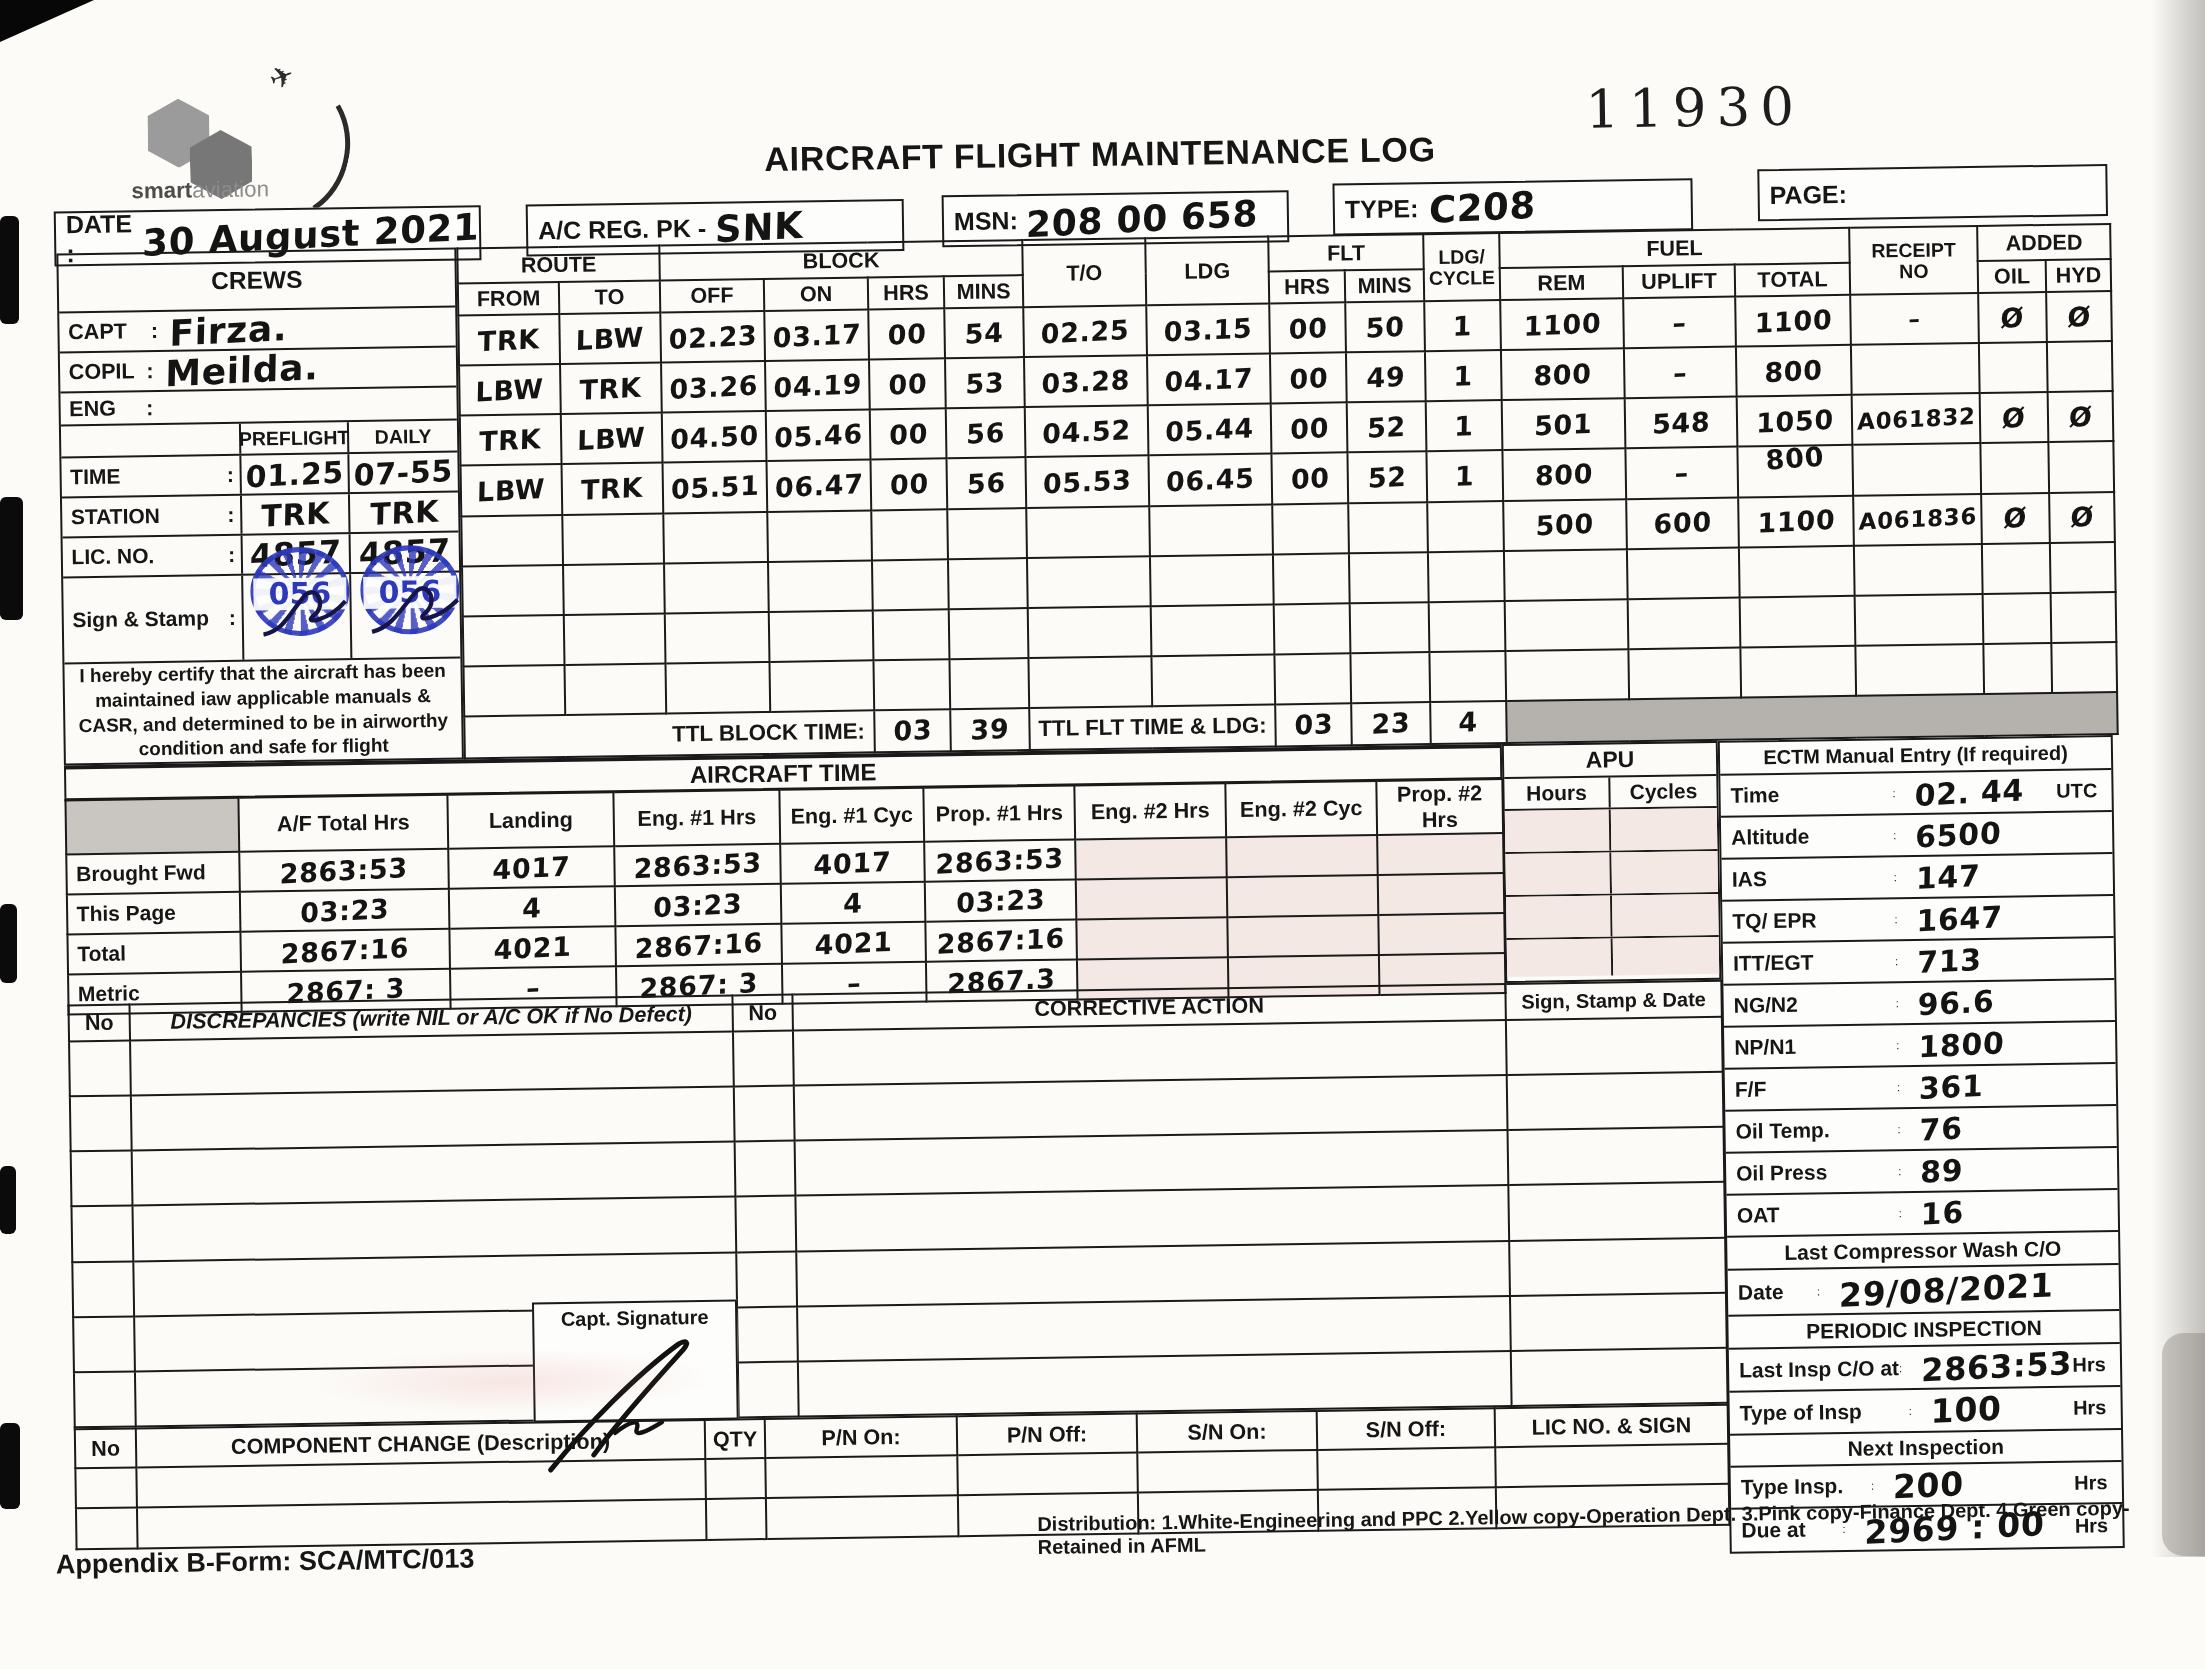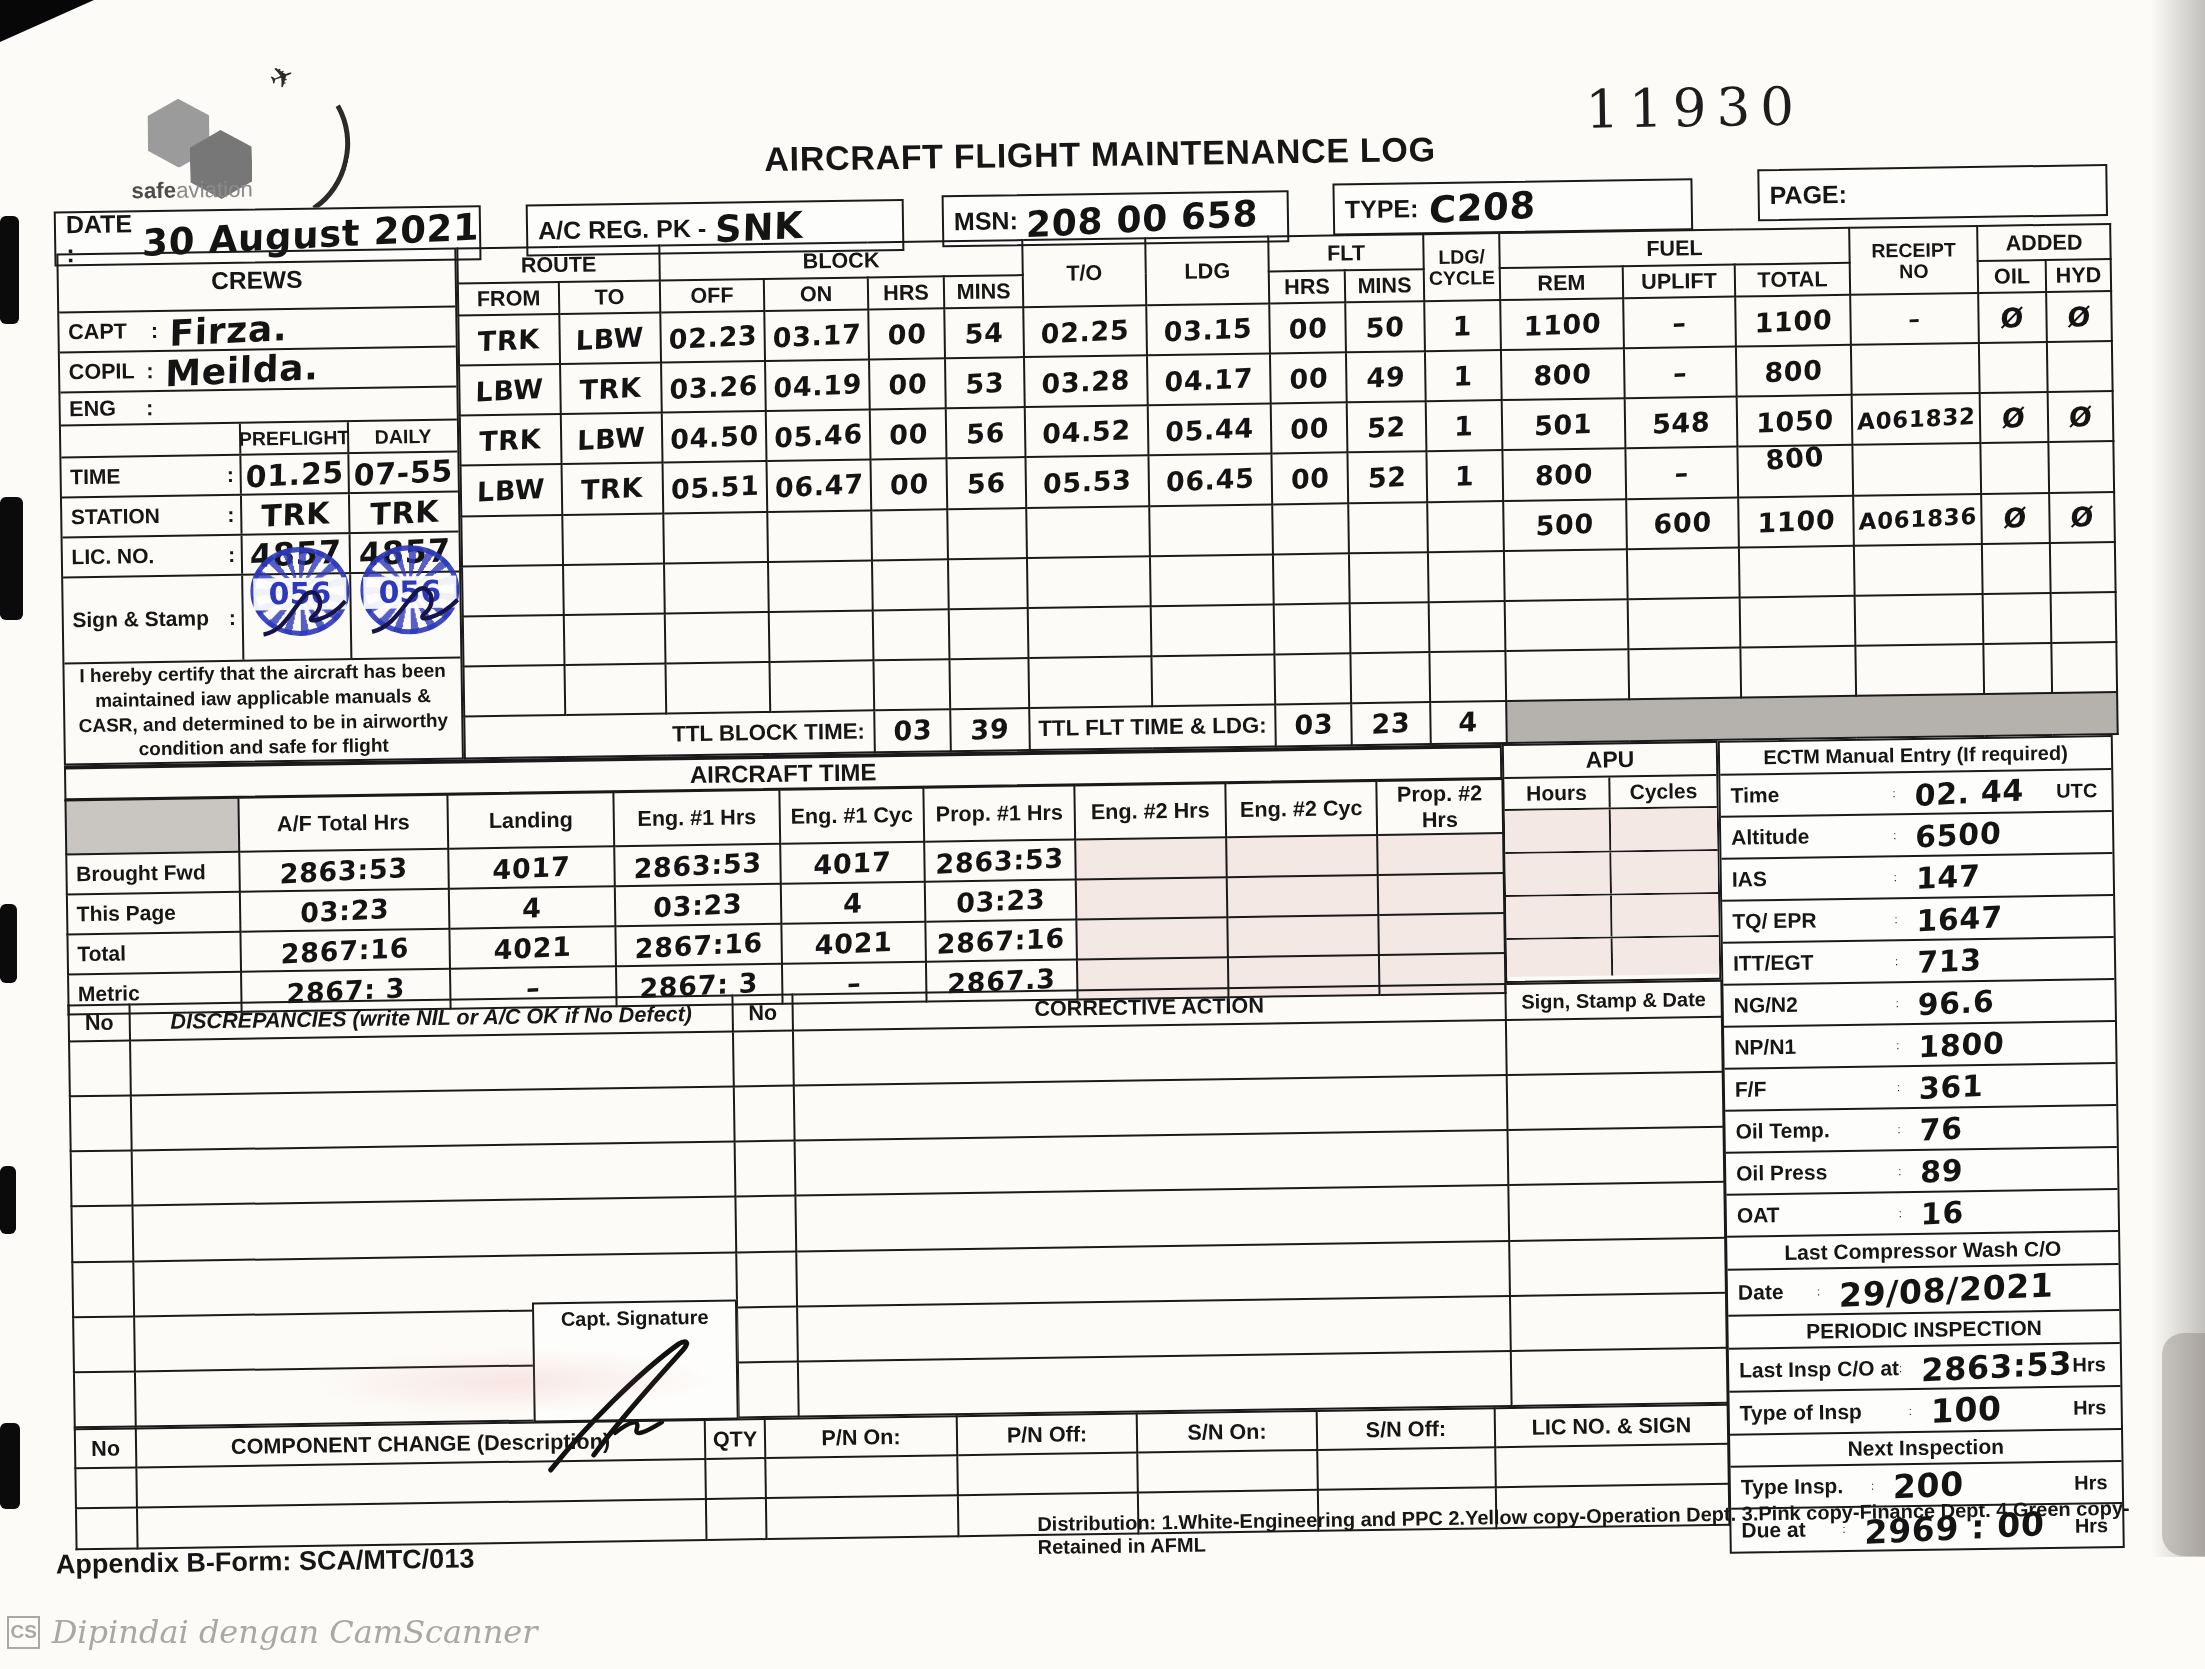--- a/index.html
+++ b/index.html
@@ -40,21 +40,21 @@
   <div class="paper"></div>
 
   <div class="form">
 
     <div class="abs" style="left:115px;top:72px;width:259px;height:137px;">
       <div class="abs" style="left:43px;top:13px;width:62px;height:69px;background:#9b9b9b;clip-path:polygon(50% 0,100% 25%,100% 75%,50% 100%,0 75%,0 25%);"></div>
       <div class="abs" style="left:85px;top:45px;width:62px;height:69px;background:#777;clip-path:polygon(50% 0,100% 25%,100% 75%,50% 100%,0 75%,0 25%);"></div>
       <div class="abs" style="left:108px;top:-13px;width:137px;height:151px;border:5px solid #2b2b2b;border-color:transparent #2b2b2b transparent transparent;border-radius:50%;transform:rotate(14deg);"></div>
       <div class="abs" style="left:166px;top:-24.5px;font-size:29px;color:#2b2b2b;transform:rotate(-20deg);">✈</div>
       <div class="abs" style="left:26px;top:92px;font-size:22.3px;color:#4c4c4c;">
-        <b>safe</b><span style="color:#8b8b8b;">aviation</span>
+        <b>smart</b><span style="color:#8b8b8b;">aviation</span>
       </div>
     </div>
 
     <div class="abs lbl" style="left:728px;top:135px;width:764px;text-align:center;font-size:34px;letter-spacing:0.7px;">AIRCRAFT FLIGHT MAINTENANCE LOG</div>
     <div class="abs" style="left:1596px;top:86px;font-family:'DejaVu Serif',serif;font-size:53px;letter-spacing:10px;color:#1d1d1d;">11930</div>
 
     <div class="abs bx" style="left:63px;top:196px;width:427px;height:55px;display:flex;align-items:center;padding-left:10px;">
       <span class="lbl" style="font-size:25px;">DATE :</span>
       <span class="hw" style="font-size:37px;margin-left:10px;white-space:nowrap;">30 August 2021</span>
     </div>
@@ -698,18 +698,14 @@
 
   <div class="abs" style="left:0;top:0;width:0;height:0;border-top:42px solid #070707;border-right:94px solid transparent;"></div>
   <div class="blob" style="left:0;top:216px;width:19px;height:108px;"></div>
   <div class="blob" style="left:0;top:497px;width:23px;height:123px;"></div>
   <div class="blob" style="left:0;top:904px;width:17.3px;height:79px;"></div>
   <div class="blob" style="left:0;top:1166px;width:16px;height:68px;"></div>
   <div class="blob" style="left:0;top:1423px;width:20px;height:86px;"></div>
   <div class="abs" style="right:0;top:0;width:54px;height:1557px;background:linear-gradient(to right, rgba(60,55,50,0), rgba(60,55,50,.30));"></div>
   <div class="abs" style="right:0;top:1333px;width:43px;height:223px;background:rgba(120,112,105,.35);border-radius:21.6px 0 0 21.6px;"></div>
 
-  <div class="abs" style="left:7.2px;top:1613px;display:flex;align-items:center;gap:11.5px;">
-    <div style="width:33px;height:33px;border:2.9px solid #a8a8a8;color:#a8a8a8;font-weight:700;font-size:19px;display:flex;align-items:center;justify-content:center;">CS</div>
-    <div style="font-family:'DejaVu Serif',serif;font-style:italic;font-size:32px;color:#a8a8a8;">Dipindai dengan CamScanner</div>
-  </div>
 </div>
 
 
 </body></html>

